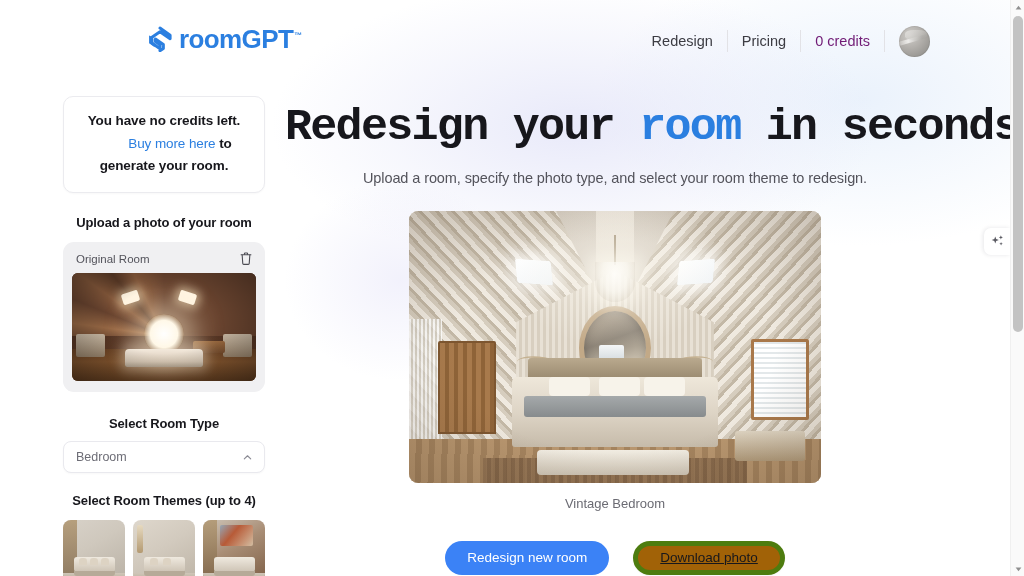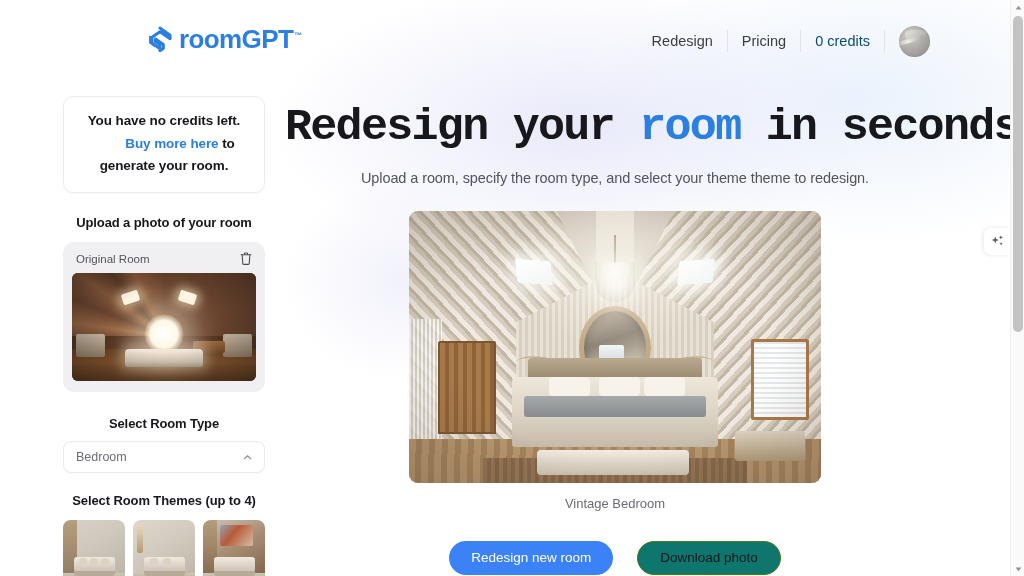--- a/index.html
+++ b/index.html
@@ -100,21 +100,21 @@
     cursor: pointer;
     line-height: 34px;
   }
   .nav-sep {
     width: 1px;
     height: 22px;
     background: #e2e2e6;
   }
   .nav-credits {
     font-size: 14.5px;
-    color: #0c4a6e;
+    color: #701a75;
     padding: 0 14px;
     white-space: nowrap;
     line-height: 34px;
   }
   .avatar {
     width: 31px;
     height: 31px;
     border-radius: 50%;
     margin-left: 14px;
     overflow: hidden;
@@ -160,21 +160,21 @@
     font-weight: 700;
     color: #17171c;
     line-height: 1.68;
     letter-spacing: -0.1px;
     box-shadow: 0 1px 2px rgba(16,24,40,0.03);
   }
   .credits-link {
     color: #2b7fe0;
     text-decoration: none;
     cursor: pointer;
-    font-weight: 700;
+    font-weight: 400;
     padding-left: 32px;
   }
 
   .section-label {
     text-align: center;
     font-size: 13px;
     font-weight: 700;
     color: #17171c;
     letter-spacing: -0.1px;
   }
@@ -500,24 +500,25 @@
     align-items: center;
     justify-content: center;
     padding: 0 22px;
     cursor: pointer;
     white-space: nowrap;
     border: none;
     font-family: "Liberation Sans", sans-serif;
   }
   .btn-primary { background: #3b82f6; color: #ffffff; }
   .btn-secondary {
-    background: #0f766e;
+    background: #a16207;
     color: #17171c;
-    border: 1px solid #4d7c0f;
+    border: 5px solid #4d7c0f;
     box-shadow: 0 1px 2px rgba(16,24,40,0.04);
+    text-decoration: underline;
   }
 
   
   .sparkle-tab {
     position: absolute;
     right: 14px;
     top: 228px;
     width: 26px;
     height: 27px;
     background: #ffffff;
@@ -678,21 +679,21 @@
 
       </div>
 
     </div>
   </div>
 
   <div class="main">
 
     <h1 class="hero-title"><span>Redesign your </span><span class="hero-accent">room</span><span> in seconds</span></h1>
 
-    <div class="hero-sub">Upload a room, specify the room type, and select your theme theme to redesign.</div>
+    <div class="hero-sub">Upload a room, specify the photo type, and select your room theme to redesign.</div>
 
     <div class="result-figure">
       <div class="result-img">
         <div class="r-base"></div>
         <div class="r-roofL"></div>
         <div class="r-roofR"></div>
         <div class="r-ridge"></div>
         <div class="r-gable"></div>
         <div class="r-sky l"></div>
         <div class="r-sky r"></div>

